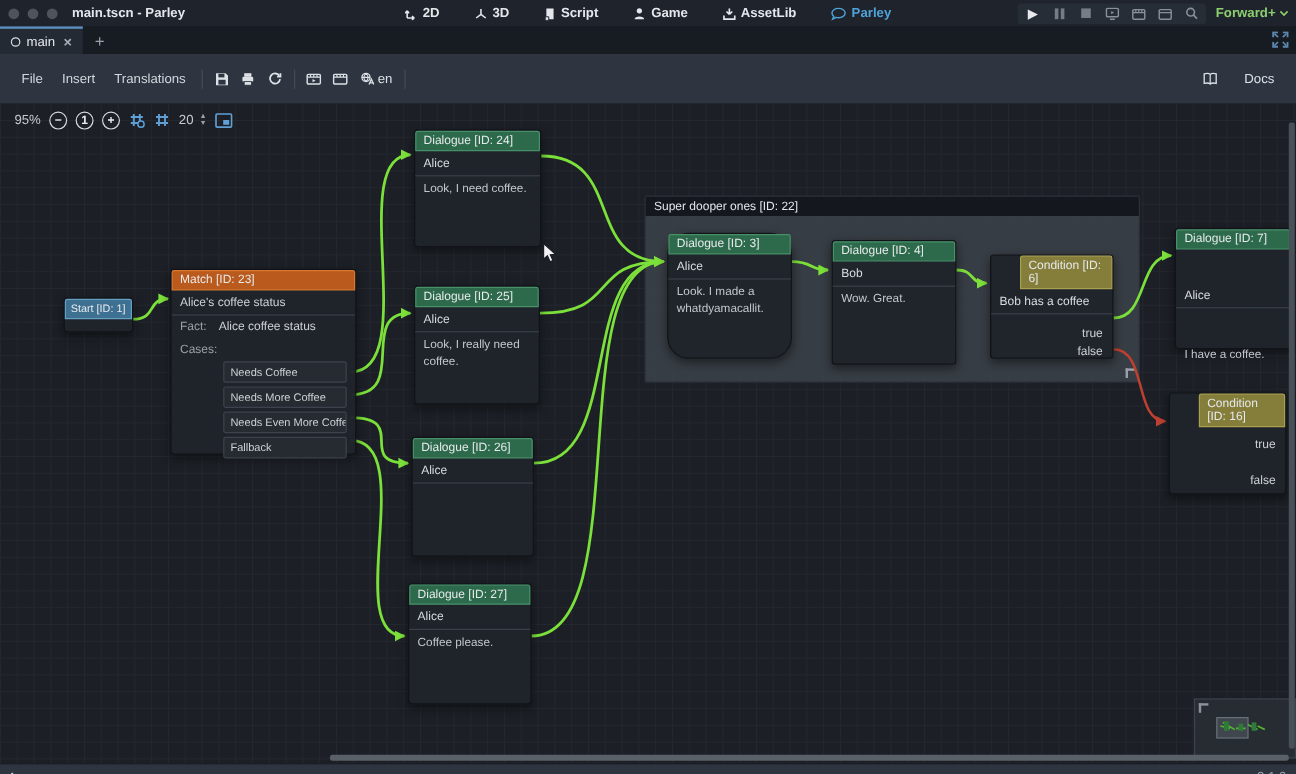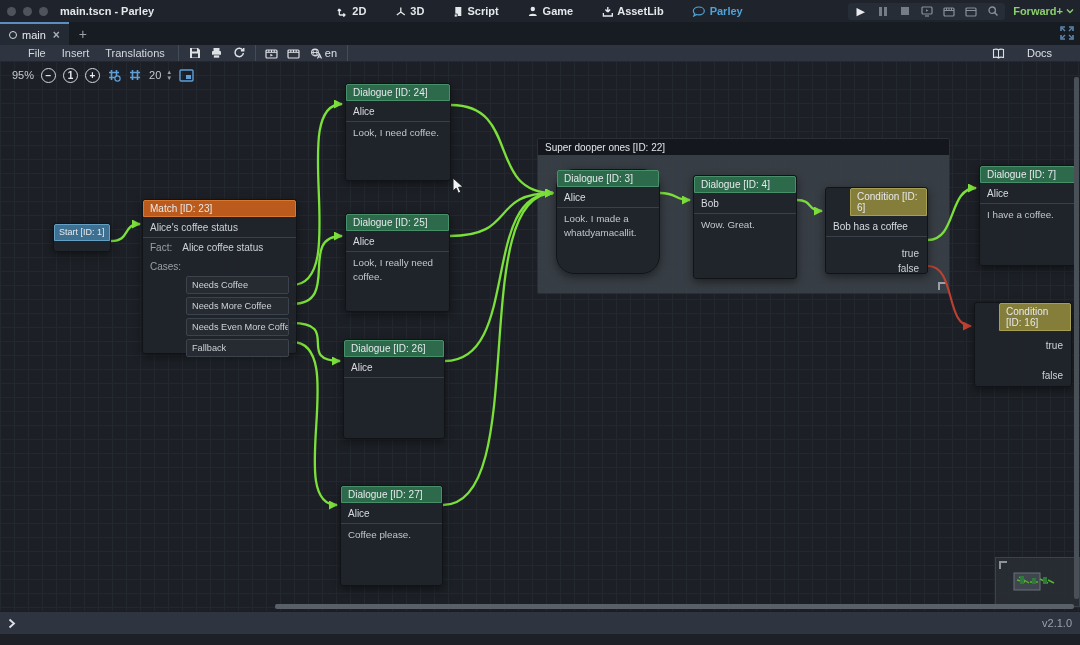--- a/index.html
+++ b/index.html
@@ -25,22 +25,22 @@
   
   .tabbar { height:23px; background:#171b22; display:flex; align-items:stretch; position:relative; }
   .scene-tab { display:flex; align-items:center; gap:5px; padding:0 9px; background:#242a33;
     border-top:2px solid #5d8fbe; color:#e6e9ed; font-size:11px; }
   .scene-tab .o-ic { width:8px; height:8px; border:1.5px solid #d6dade; border-radius:50%; }
   .scene-tab .close { color:#aab0b8; font-size:12px; font-weight:bold; line-height:1; margin-left:2px; }
   .newtab { color:#9aa1aa; font-size:14px; display:flex; align-items:center; padding:0 10px; }
   .expand-btn { position:absolute; right:6px; top:4px; width:14px; height:14px; color:#5d87ae; }
 
   
-  .menubar { height:16px; background:#2e3440; display:flex; align-items:center; font-size:11px;
-    color:#d4d8de; padding:0 20px; }
+  .menubar { height:41px; background:#2e3440; display:flex; align-items:center; font-size:11px;
+    color:#d4d8de; padding:0 10px; }
   .menu-item { padding:0 8px; }
   .mb-sep { width:1px; height:16px; background:#454c58; margin:0 5px; }
   .mb-ic { width:22px; height:18px; display:flex; align-items:center; justify-content:center; color:#dde1e6; }
   .locale { display:flex; align-items:center; gap:3px; color:#dde1e6; padding:0 5px; }
   .docs-btn { margin-left:auto; display:flex; align-items:center; gap:22px; color:#dde1e6; padding:0 8px;text-align:right; }
 
   
   .graph { position:relative; width:1080px; height:550px; overflow:hidden;
     background-color:#1c2026;
     background-image:linear-gradient(#23272e 1px, transparent 1px),
@@ -371,21 +371,21 @@
     <div class="hdr dialogue">Dialogue [ID: 25]</div>
     <div class="row char-row">Alice</div>
     <div class="row text-row">Look, I really need coffee.</div>
   </div>
 
   <div class="gnode" style="left:343px; top:278px; width:102px; height:100px;">
     <div class="hdr dialogue">Dialogue [ID: 26]</div>
     <div class="row char-row">Alice</div>
   </div>
 
-  <div class="gnode" style="left:340px; top:424px; width:103px; height:101px;">
+  <div class="gnode" style="left:340px; top:400px; width:103px; height:101px;">
     <div class="hdr dialogue">Dialogue [ID: 27]</div>
     <div class="row char-row">Alice</div>
     <div class="row text-row">Coffee please.</div>
   </div>
 
   <div class="gnode" style="left:556px; top:108px; width:104px; height:105px;border-radius:18px;">
     <div class="hdr dialogue">Dialogue [ID: 3]</div>
     <div class="row char-row">Alice</div>
     <div class="row text-row">Look. I made a whatdyamacallit.</div>
   </div>
@@ -396,21 +396,21 @@
     <div class="row text-row">Wow. Great.</div>
   </div>
 
   <div class="gnode" style="left:825px; top:126px; width:103px; height:87px;">
     <div class="hdr condition">Condition [ID: 6]</div>
     <div class="row char-row">Bob has a coffee</div>
     <div class="tf" style="margin-top:9px;">true</div>
     <div class="tf" style="margin-top:auto; margin-bottom:3px;">false</div>
   </div>
 
-  <div class="gnode" style="left:979px; top:104px; width:97px; height:101px;">
+  <div class="gnode" style="left:979px; top:104px; width:97px; height:101px;gap:28px;">
     <div class="hdr dialogue">Dialogue [ID: 7]</div>
     <div class="row char-row">Alice</div>
     <div class="row text-row">I have a coffee.</div>
   </div>
 
   <div class="gnode" style="left:974px; top:241px; width:98px; height:85px;">
     <div class="hdr condition">Condition [ID: 16]</div>
     <div class="tf" style="margin-top:7px;">true</div>
     <div class="tf" style="margin-top:auto; margin-bottom:3px;">false</div>
   </div>

